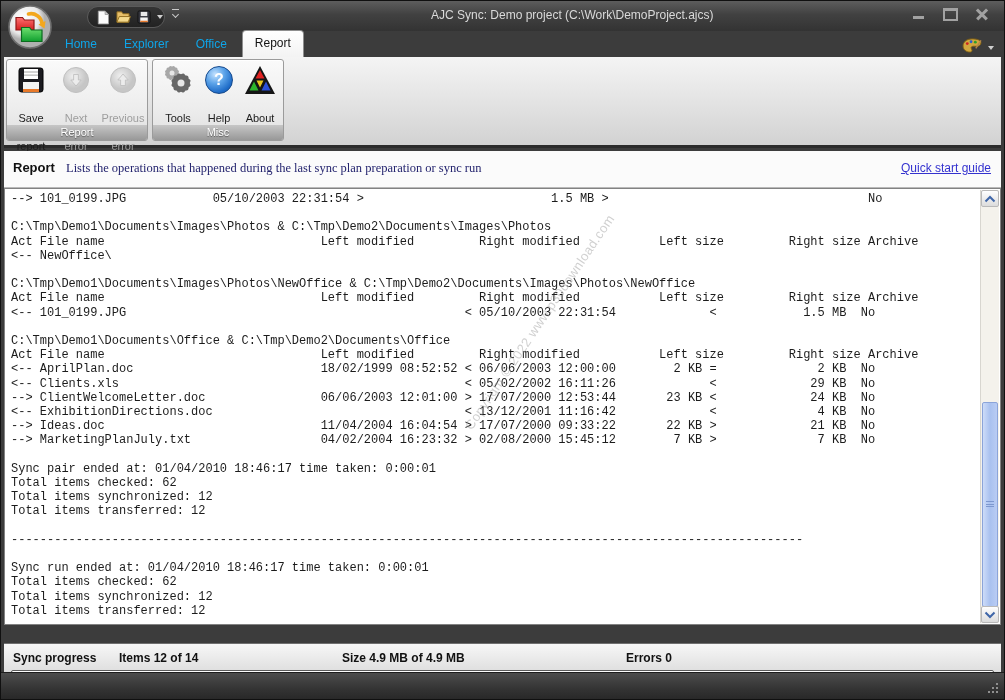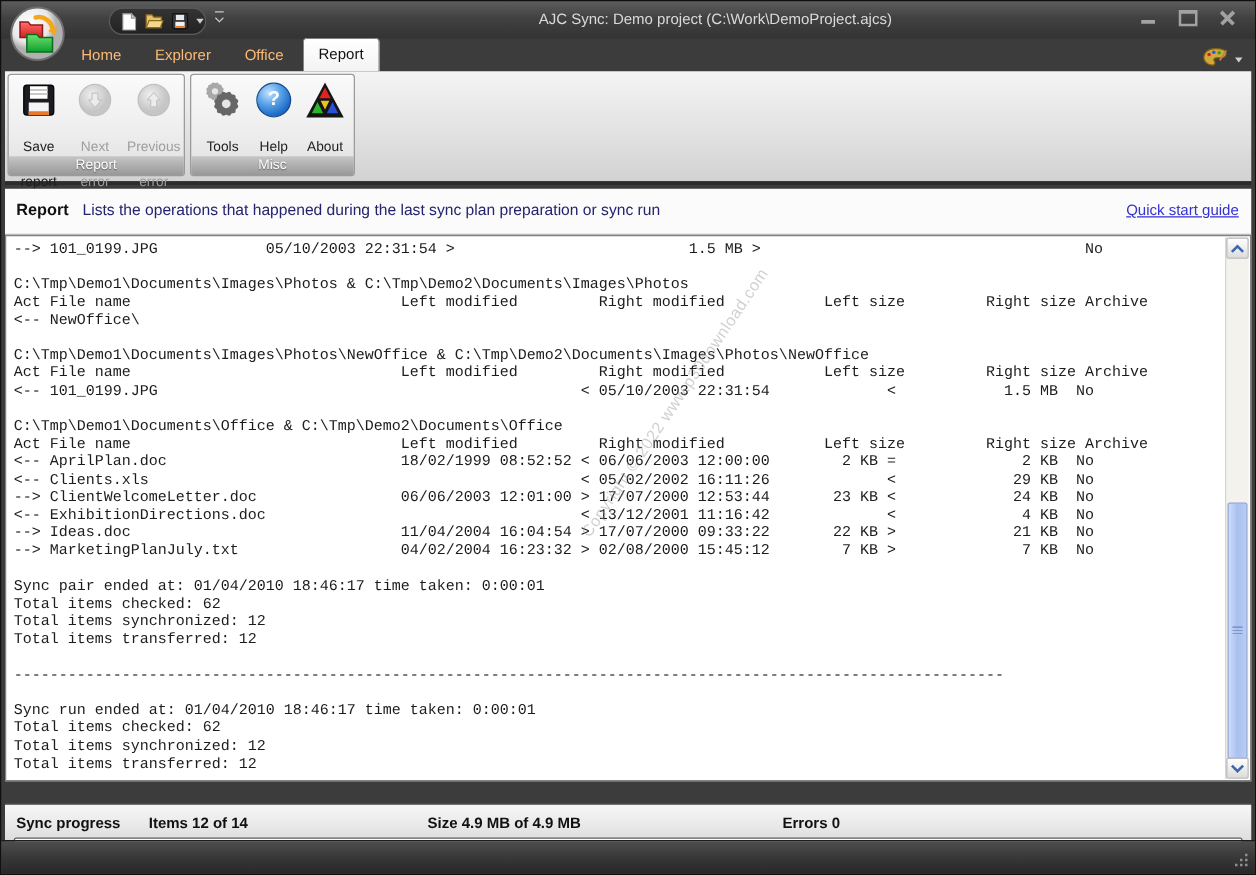--- a/index.html
+++ b/index.html
@@ -15,38 +15,38 @@
   .qat-more .vee{display:block;width:4px;height:4px;border-left:1.5px solid #c9c9c9;border-bottom:1.5px solid #c9c9c9;transform:rotate(-45deg);margin:0 auto;}
   .title{position:absolute;left:430px;top:7px;color:#dadada;font-size:12px;white-space:nowrap;}
   .win-controls{position:absolute;right:14px;top:6px;display:flex;gap:16px;align-items:center;}
   .wc{display:inline-flex;width:16px;height:14px;align-items:center;justify-content:center;cursor:pointer;position:relative;}
   .wc.min i{width:11px;height:3px;background:#a2a2a2;margin-top:7px;}
   .wc.max i{width:11px;height:8px;border:2px solid #a2a2a2;border-top-width:3px;}
   .wc.close i{position:absolute;left:1px;top:6px;width:14px;height:2.6px;background:#a2a2a2;}
   .wc.close .x1{transform:rotate(45deg);} .wc.close .x2{transform:rotate(-45deg);}
   
   .tabrow{position:absolute;top:30px;left:0;right:0;height:26px;display:flex;align-items:flex-end;padding-left:52px;box-sizing:border-box;}
-  .tab{font-size:12px;color:#fdba74;padding:5px 12px 6px;margin-right:3px;cursor:pointer;white-space:nowrap;}
+  .tab{font-size:12px;color:#0ea5e9;padding:5px 12px 6px;margin-right:3px;cursor:pointer;white-space:nowrap;}
   .tab.active{background:linear-gradient(#ffffff,#f3f3f3);color:#111;border:1px solid #8f8f8f;border-bottom:none;border-radius:4px 4px 0 0;padding-bottom:7px;}
   .theme-picker{position:absolute;right:10px;top:36px;display:flex;align-items:center;gap:5px;cursor:pointer;}
   
   .ribbon{position:absolute;top:56px;left:3px;right:3px;height:88px;background:linear-gradient(#f4f4f4,#e2e2e2 55%,#d2d2d2);border-bottom:3px solid #2c2c2c;box-sizing:content-box;}
   .rgroup{position:absolute;top:2px;height:82px;border:1px solid #9b9b9b;border-radius:3px;background:linear-gradient(#fafafa,#ededed 60%,#dfdfdf);box-shadow:inset 0 1px 0 #ffffff;box-sizing:border-box;}
   .rgroup.g1{left:2px;width:142px;} .rgroup.g2{left:148px;width:132px;}
   .gcap{position:absolute;left:0;right:0;bottom:0;height:15px;line-height:15px;text-align:center;font-size:11px;color:#fff;text-shadow:0 1px 1px #555;background:linear-gradient(#c6c6c6,#989898);border-radius:0 0 2px 2px;}
   .rbtn{position:absolute;top:3px;text-align:center;font-size:11px;line-height:12px;color:#1d1d1d;cursor:pointer;border-radius:3px;}
   .rbtn .ric{height:33px;display:flex;align-items:center;justify-content:center;margin-bottom:1px;}
   .rbtn.disabled{color:#9e9e9e;cursor:default;}
   .rbtn .l{display:block;margin-top:16px;}
   .ddc{width:0;height:0;border-left:3.5px solid transparent;border-right:3.5px solid transparent;border-top:4px solid #4d4d4d;display:inline-block;margin-top:3px;}
   .help-ball{width:26px;height:26px;border-radius:50%;background:radial-gradient(circle at 35% 28%,#c4e2ff 0%,#5aa2e8 38%,#1f6cc8 72%,#15529e 100%);border:1px solid #16498c;color:#fff;font-weight:bold;font-size:16px;line-height:26px;text-align:center;}
   
   .report-header{position:absolute;top:150px;left:3px;right:3px;height:36px;background:#fbfbfb;border-bottom:1px solid #b9b9b9;}
   .rh-title{position:absolute;left:9px;top:9px;font-size:13px;font-weight:bold;color:#111;}
-  .rh-desc{position:absolute;left:62px;top:10px;font-size:12.5px;color:#24246e;}
+  .rh-desc{position:absolute;left:62px;top:10px;font-size:12.5px;color:#24246e;font-family:Liberation Serif, serif;}
   .rh-link{position:absolute;right:10px;top:10px;font-size:12px;color:#3432cf;text-decoration:underline;cursor:pointer;}
   
   .report-area{position:absolute;top:187px;left:3px;right:3px;bottom:74px;background:#ffffff;border:1px solid #828282;box-sizing:border-box;}
   .report-text{position:absolute;left:0;top:0;right:20px;bottom:0;margin:0;padding:3px 0 0 6px;font-family:"Liberation Mono","DejaVu Sans Mono",monospace;font-size:12px;line-height:14.2px;color:#1c1c1c;white-space:pre;overflow:hidden;}
   .watermark{position:absolute;left:408px;top:128px;width:250px;transform:rotate(-56deg);color:rgba(150,150,150,0.45);font-size:13px;letter-spacing:.4px;white-space:nowrap;pointer-events:none;}
   
   .vscroll{position:absolute;top:1px;right:1px;bottom:1px;width:18px;background:#f4f2ec;border-left:1px solid #d8d6d0;}
   .sbtn{position:absolute;left:0;right:0;height:17px;background:linear-gradient(#ffffff,#dcdcdc);border:1px solid #b9b9b9;border-radius:2px;display:flex;align-items:center;justify-content:center;box-sizing:border-box;cursor:pointer;}
   .sbtn.up{top:0;} .sbtn.down{bottom:0;}
   .sthumb{position:absolute;left:1px;right:1px;top:212px;height:205px;background:linear-gradient(to right,#cddcf8,#a9c1ef 50%,#b9ccf4);border:1px solid #8ba4d9;border-radius:2px;box-sizing:border-box;cursor:pointer;display:flex;align-items:center;justify-content:center;}

